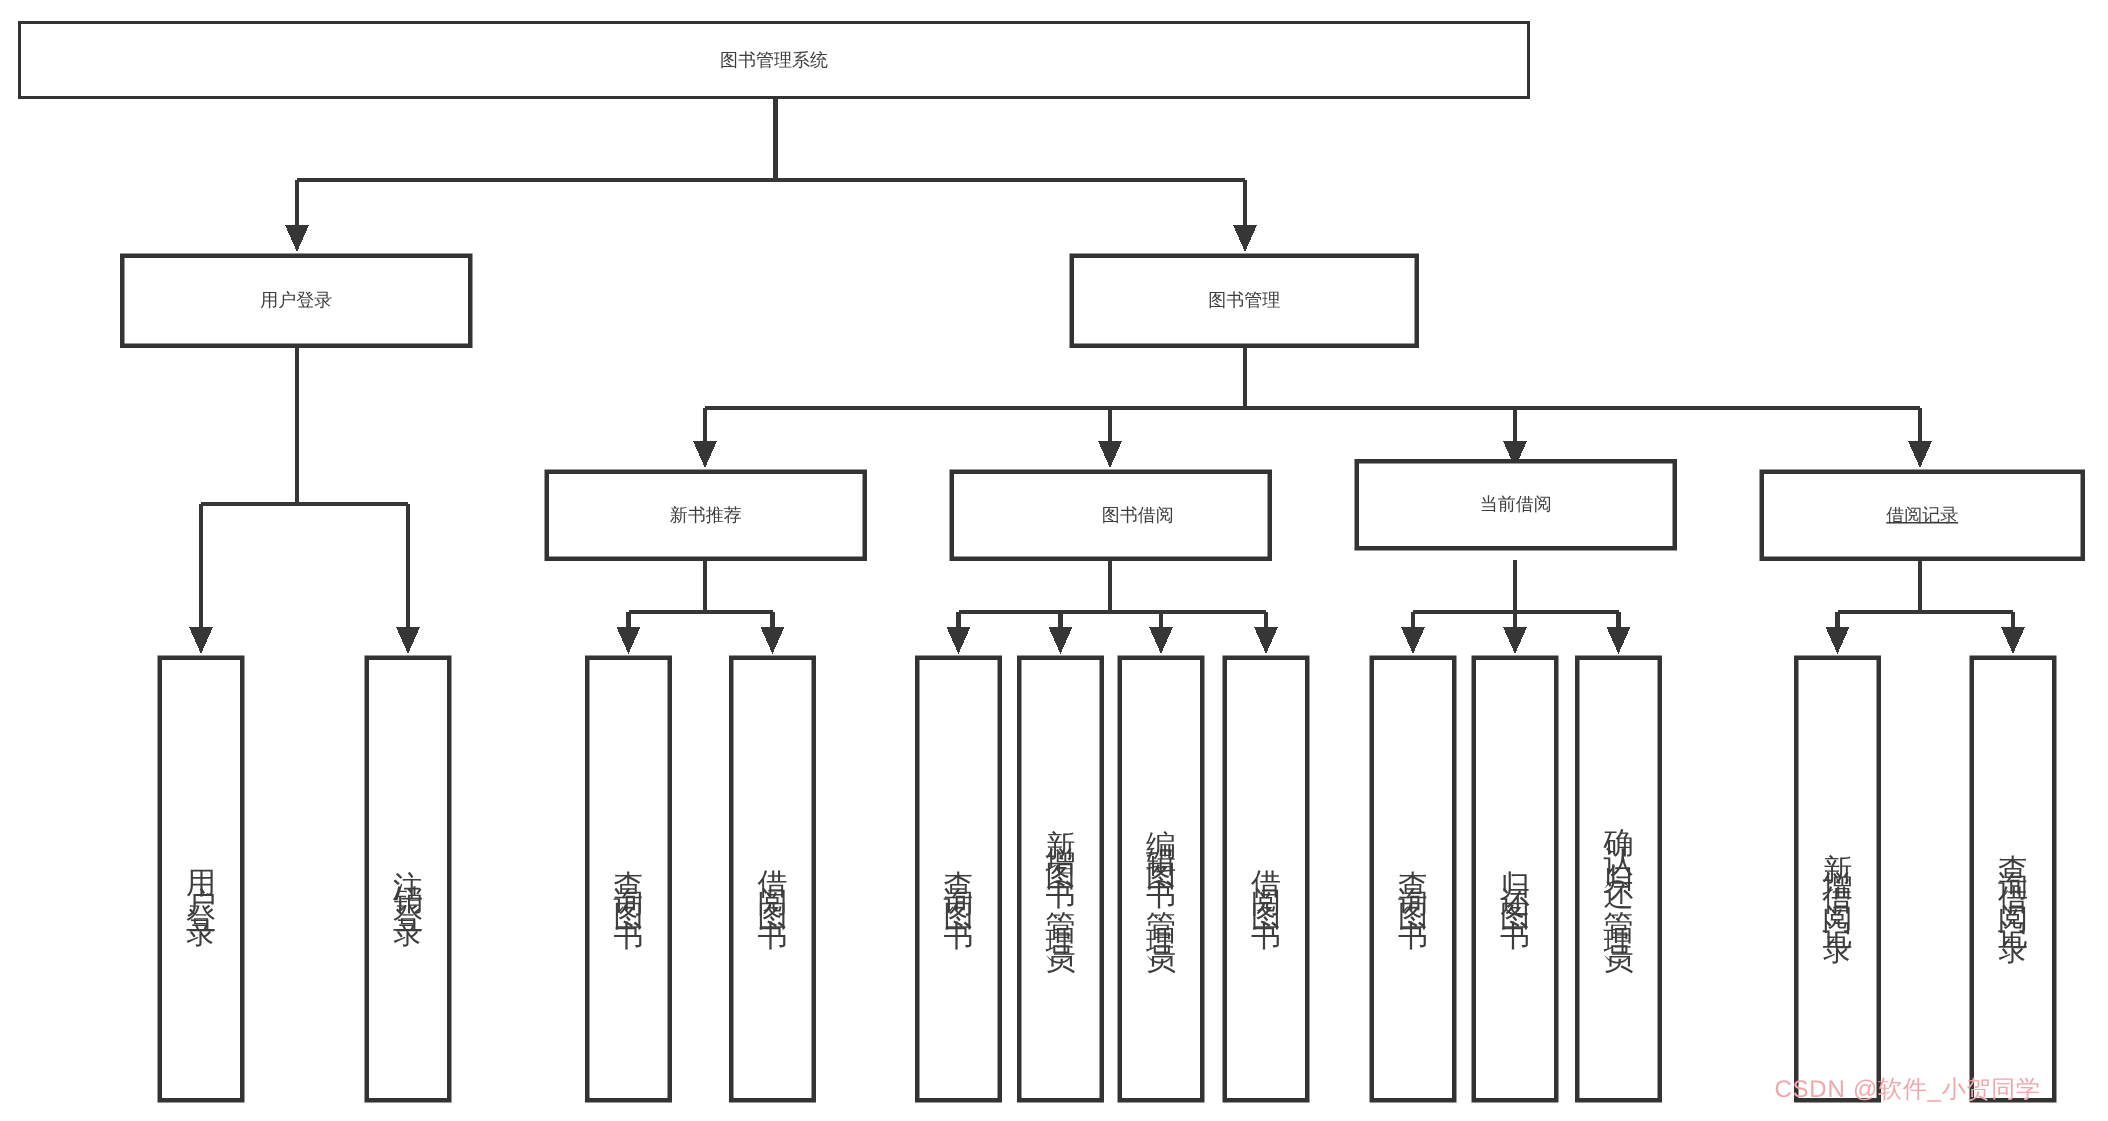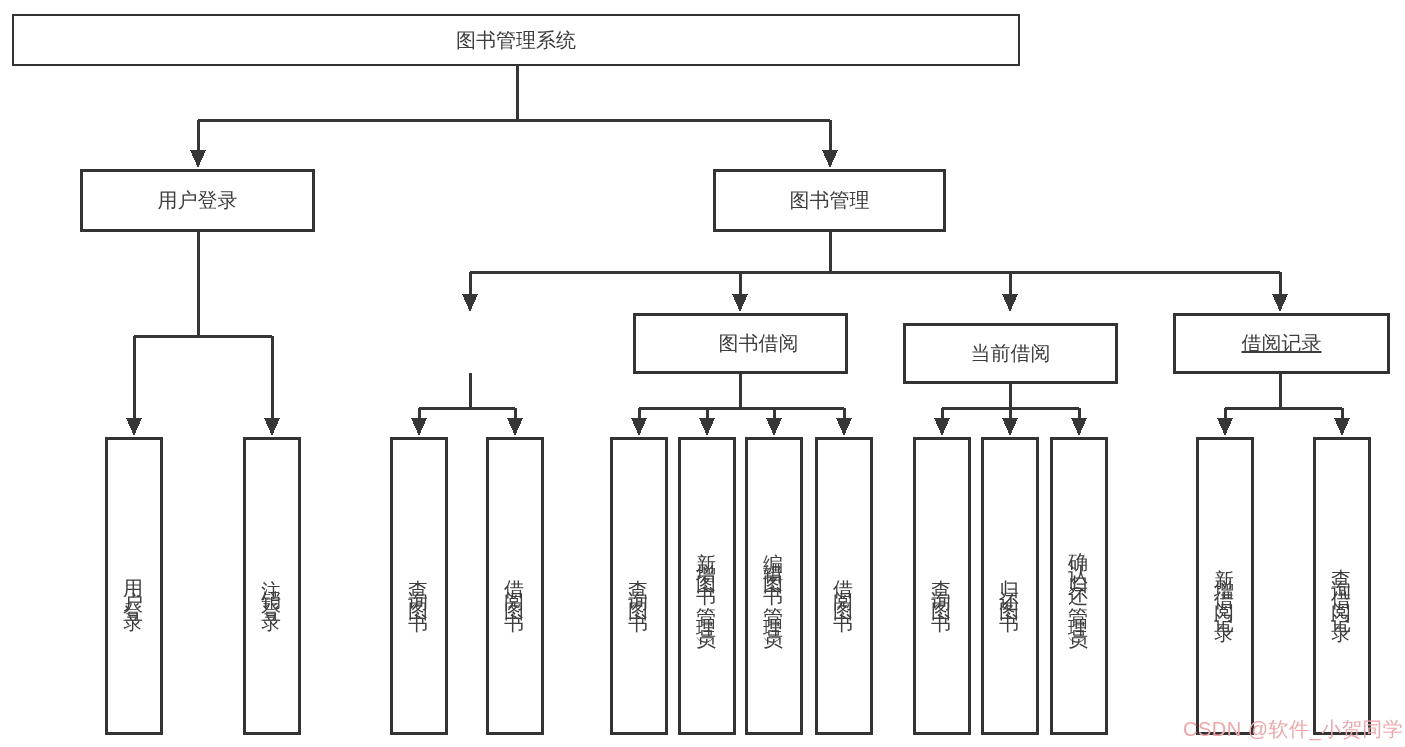--- a/index.html
+++ b/index.html
@@ -23,21 +23,21 @@
   }
   .node {
     position: absolute;
     box-sizing: border-box;
     background: #ffffff;
     border: 3px solid #333333;
     color: #3d3d3d;
     display: flex;
     align-items: center;
     justify-content: center;
-    font-size: 20px;
+    font-size: 12px;
     z-index: 2;
   }
   .node.root {
     border-width: 2px;
   }
   .vnode {
     position: absolute;
     box-sizing: border-box;
     background: #ffffff;
     border: 3px solid #333333;
@@ -53,42 +53,42 @@
     font-size: 20px;
     letter-spacing: 11px;
     white-space: nowrap;
   }
   
   #n-root  { left: 12px;   top: 14px;  width: 1008px; height: 52px; }
   #n-l2a   { left: 80px;   top: 169px; width: 235px;  height: 63px; }
   #n-l2b   { left: 713px;  top: 169px; width: 233px;  height: 63px; }
   #n-l3a   { left: 363px;  top: 313px; width: 215px;  height: 61px; }
   #n-l3b   { left: 633px;  top: 313px; width: 215px;  height: 61px; padding-left: 36px; }
-  #n-l3c   { left: 903px;  top: 323px; width: 215px;  height: 61px; }
+  #n-l3c   { left: 903px;  top: 306px; width: 215px;  height: 61px; }
   #n-l3d   { left: 1173px; top: 313px; width: 217px;  height: 61px; text-decoration: underline; }
   
   .vnode { top: 437px; width: 58px; height: 298px; }
   #v-g1a { left: 105px; }
   #v-g1b { left: 243px; }
   #v-g2a { left: 390px; }
   #v-g2b { left: 486px; }
   #v-g3a { left: 610px; }
   #v-g3b { left: 678px; }
   #v-g3c { left: 745px; }
   #v-g3d { left: 815px; }
   #v-g4a { left: 913px; }
   #v-g4b { left: 981px; }
   #v-g4c { left: 1050px; }
   #v-g5a { left: 1196px; }
   #v-g5b { left: 1313px; }
   #watermark {
     position: absolute;
     left: 1183px;
     top: 716px;
-    font-size: 20px;
+    font-size: 16px;
     color: #f2a6aa;
     letter-spacing: 0.5px;
     z-index: 3;
     white-space: nowrap;
   }
 </style>
 </head>
 <body>
 
 <div id="canvas">
@@ -130,20 +130,23 @@
     <span>图书管理系统</span>
   </div>
 
   <div class="node" id="n-l2a">
     <span>用户登录</span>
   </div>
   <div class="node" id="n-l2b">
     <span>图书管理</span>
   </div>
 
+  <div class="node" id="n-l3a">
+    <span>新书推荐</span>
+  </div>
   <div class="node" id="n-l3b">
     <span>图书借阅</span>
   </div>
   <div class="node" id="n-l3c">
     <span>当前借阅</span>
   </div>
   <div class="node" id="n-l3d">
     <span>借阅记录</span>
   </div>
 

